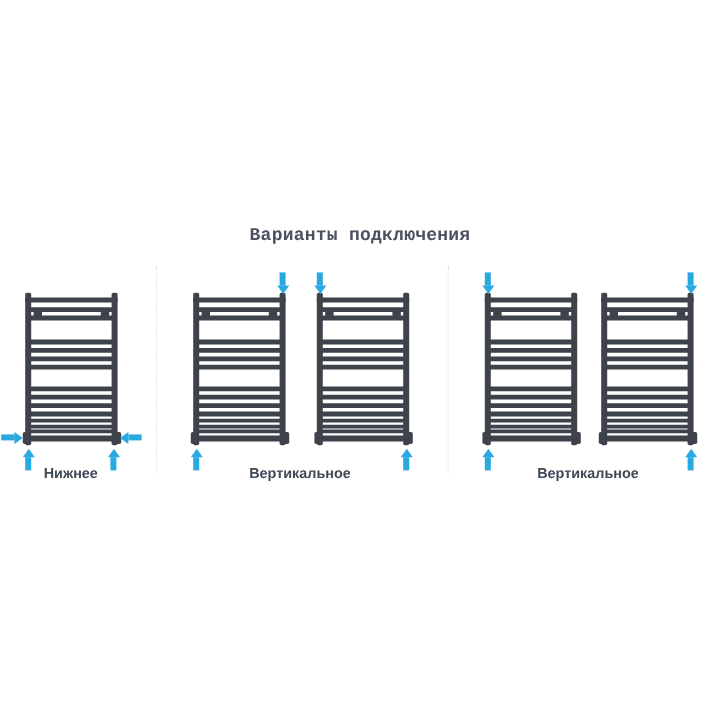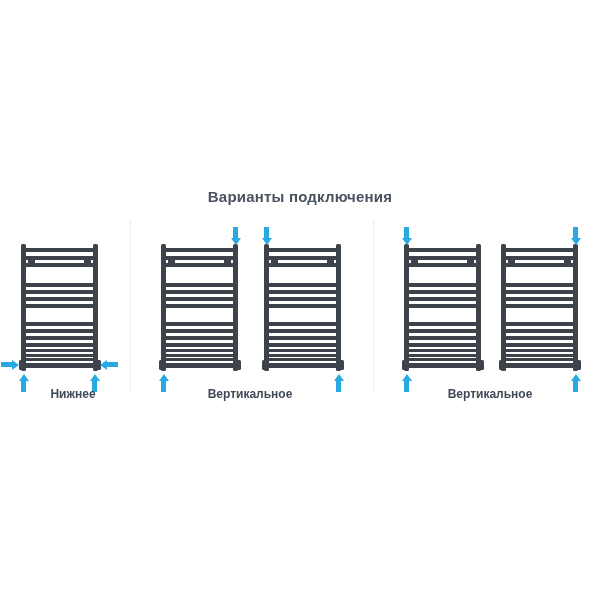--- a/index.html
+++ b/index.html
@@ -4,21 +4,21 @@
 <style>
   html,body{margin:0;padding:0;background:#fff;}
   .canvas{
     position:relative;width:600px;height:600px;overflow:hidden;
     background:var(--background,#fff);
     font-family:"Liberation Sans",sans-serif;
   }
   .title{
     position:absolute;left:0;right:0;top:188px;margin:0;
     text-align:center;font-size:15px;font-weight:600;
-    letter-spacing:.2px;color:var(--title-text,#4a5260);
+    letter-spacing:.2px;color:var(--title-text,#4a5260);font-family:Liberation Mono, monospace;
   }
   .group-label{
     position:absolute;top:387px;transform:translateX(-50%);
     font-size:12px;font-weight:600;color:var(--label-text,#3f4a57);
     white-space:nowrap;
   }
   .divider{
     position:absolute;top:222px;height:172px;width:0;
     border-left:1px dotted var(--divider,#dde1e4);
   }
@@ -216,17 +216,17 @@
     </div>
   <div class="arr arr-down" style="left:570px;top:227px">
       <div class="stem"></div>
       <div class="head"></div>
     </div>
   <div class="arr arr-up" style="left:570px;top:374px">
       <div class="head"></div>
       <div class="stem"></div>
     </div>
 
-  <div class="group-label" style="left:73px">Нижнее</div>
+  <div class="group-label" style="left:59px">Нижнее</div>
   <div class="group-label" style="left:250px">Вертикальное</div>
   <div class="group-label" style="left:490px">Вертикальное</div>
 
 </div>
 
 </body></html>

